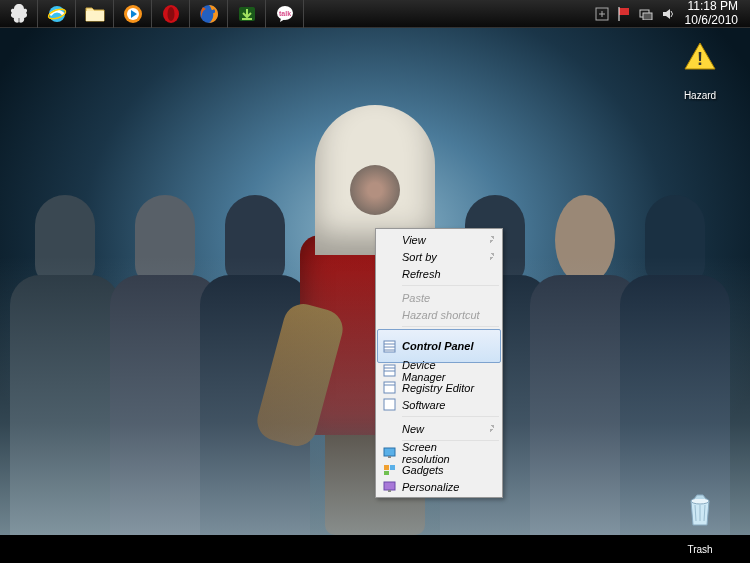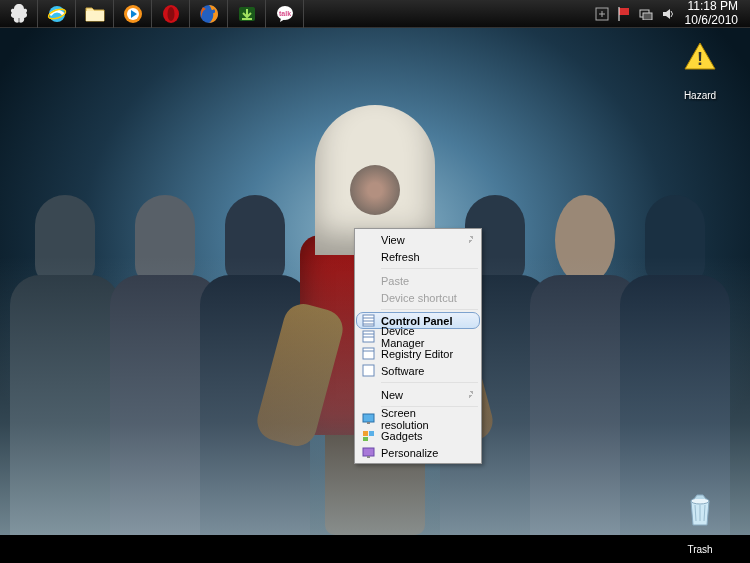--- a/index.html
+++ b/index.html
@@ -37,27 +37,27 @@
 .f4 { left:440px; } .f4 .body{ background:#1a2a3a;} .f4 .head{background:#283848;}
 .f5 { left:530px; } .f5 .body{ background:#2a3545;} .f5 .head{background:#9a8876; border-radius:50%;}
 .f6 { left:620px; } .f6 .body{ background:#18283a;} .f6 .head{background:#1a3042;}
 
 
 .desktop-icon { position: absolute; width: 60px; text-align: center; cursor: pointer; }
 .desktop-icon .ic { width: 36px; height: 36px; margin: 0 auto; display:flex; align-items:center; justify-content:center; }
 .desktop-icon .lbl { color: #fff; font-size: 10px; margin-top: 16px; text-shadow: 1px 1px 2px #000; }
 
 
-.context-menu { position: absolute; top: 200px; left: 354px; width: 128px; background: #f0f0f0; border: 1px solid #979797; box-shadow: 2px 2px 4px rgba(0,0,0,.3); padding: 2px; font-size: 11px; z-index: 50; }
+.context-menu { position: absolute; top: 200px; left: 375px; width: 128px; background: #f0f0f0; border: 1px solid #979797; box-shadow: 2px 2px 4px rgba(0,0,0,.3); padding: 2px; font-size: 11px; z-index: 50; font-style: italic; }
 .cm-item { display: flex; align-items: center; height: 17px; padding: 0 20px 0 24px; position: relative; color: #000; cursor: default; }
 .cm-item.has-sub::after { content: ""; position: absolute; right: 6px; width: 4px; height: 7px; background:
   linear-gradient(45deg, transparent 50%, #555 50%) top/4px 3.5px no-repeat,
   linear-gradient(-45deg, transparent 50%, #555 50%) bottom/4px 3.5px no-repeat; opacity:.4; }
 .cm-item.disabled { color: #a0a0a0; }
-.cm-item.selected { background: linear-gradient(#e8f0fb,#cfe3f7); border: 1px solid #7da2ce; border-radius: 7px; margin: -1px; height: 17px; align-items: center; }
+.cm-item.selected { background: linear-gradient(#e8f0fb,#cfe3f7); border: 1px solid #7da2ce; border-radius: 2px; margin: -1px; height: 34px; align-items: center; }
 .cm-sep { height: 1px; background: #e0e0e0; margin: 3px 1px 3px 24px; }
 .cm-short { position:absolute; right:8px; color:#000; font-size:11px; }
 .cm-ic { position:absolute; left:4px; width:14px; height:14px; display:flex; align-items:center; justify-content:center; }
 
 .bottom-bar { position:absolute; bottom:0; left:0; right:0; height:28px; background:#000; }
 
 svg { display:block; }
 </style>
 </head>
 <body>
@@ -193,29 +193,32 @@
           <text x="17" y="24" font-size="18" text-anchor="middle" font-weight="bold" fill="#333">!</text>
         </svg>
     </div>
     <div class="lbl">Hazard</div>
   </div>
 
   <div class="context-menu">
     <div class="cm-item has-sub">
         <span>View</span>
       </div>
+    <div class="cm-item has-sub">
+        <span>Sort by</span>
+      </div>
     <div class="cm-item">
         <span>Refresh</span>
       </div>
     <div class="cm-sep"></div>
     <div class="cm-item disabled">
         <span>Paste</span>
       </div>
     <div class="cm-item disabled">
-        <span>Device shortcut</span>
+        <span>Hazard shortcut</span>
       </div>
     <div class="cm-sep"></div>
     <div class="cm-item selected">
       <span class="cm-ic">
           <svg width="13" height="13" viewBox="0 0 13 13">
             <rect x="1" y="1" width="11" height="11" fill="#fff" stroke="#6a8ab8"></rect>
             <line x1="1" y1="4" x2="12" y2="4" stroke="#6a8ab8"></line>
             <line x1="1" y1="7" x2="12" y2="7" stroke="#6a8ab8"></line>
             <line x1="1" y1="10" x2="12" y2="10" stroke="#6a8ab8"></line>
           </svg>

